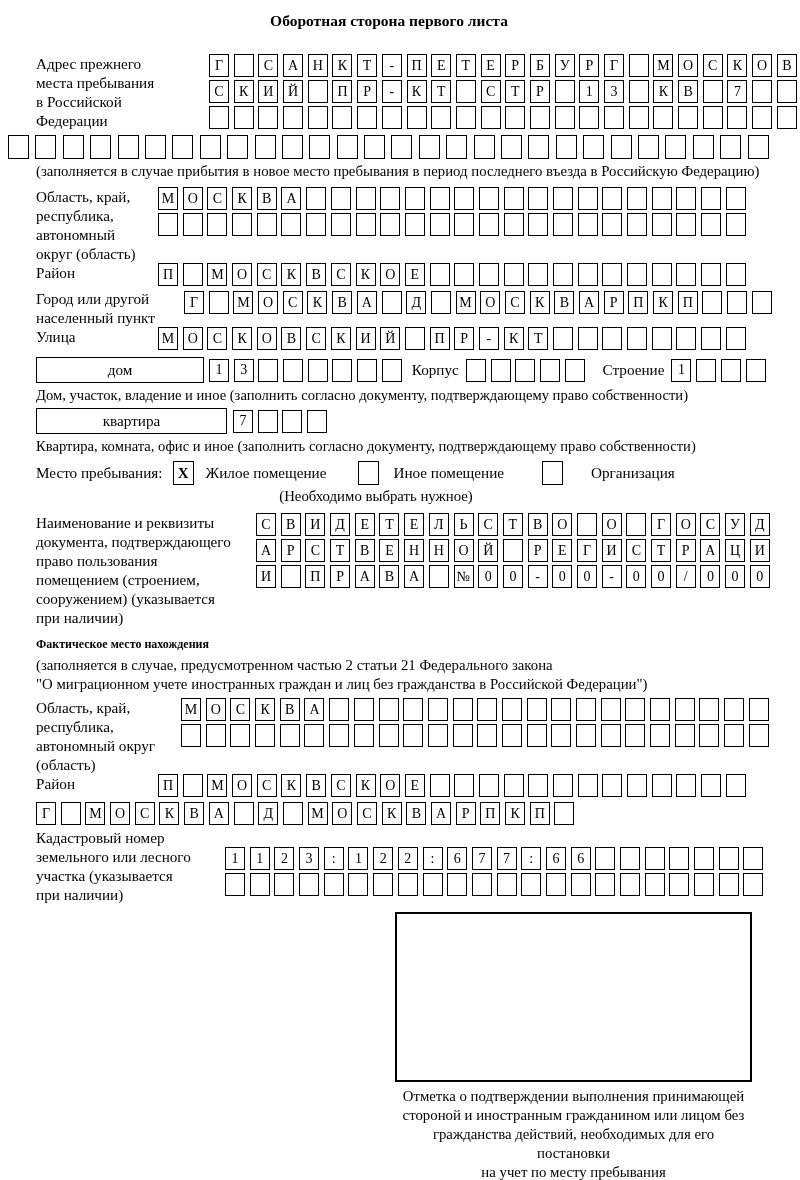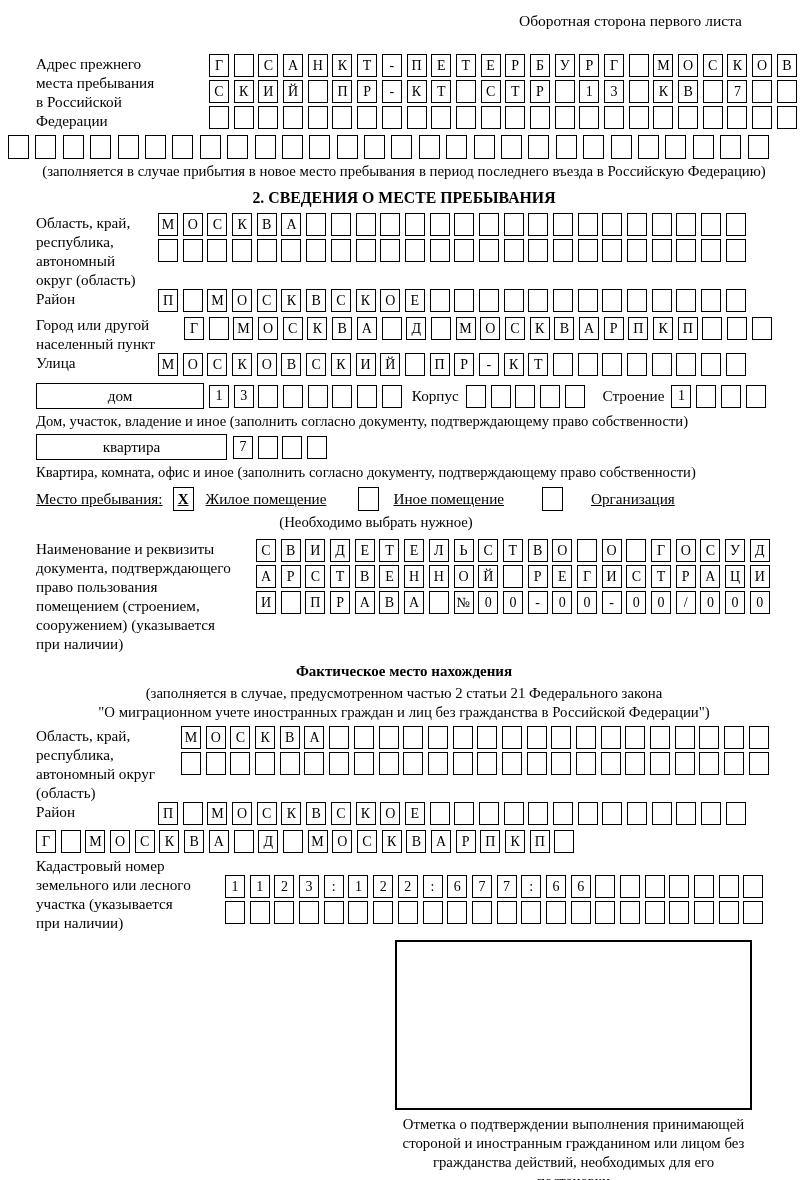--- a/index.html
+++ b/index.html
@@ -2,22 +2,22 @@
 <html><head>
 <meta charset="utf-8">
 <style>
   html,body{margin:0;padding:0;background:#fff;}
   body{
     width:800px;height:1180px;
     font-family:"Liberation Serif", serif;
     color:#000;overflow:hidden;
   }
   .page{position:relative;width:800px;height:1180px;padding:0 28px 0 36px;box-sizing:border-box;}
-  .hdr{margin-top:12px;text-align:right;padding-right:30px;font-size:15.5px;}
-  .center{text-align:center;}
+  .hdr{margin-top:12px;text-align:center;padding-right:30px;font-size:15.5px;font-weight:bold;}
+  .center{}
   .bold{font-weight:bold;}
 
   .field{display:flex;align-items:flex-start;}
   .lbl{font-size:15.2px;line-height:19px;white-space:pre-line;flex:0 0 auto;}
   .rows{flex:0 0 auto;}
 
   .cellrow{display:flex;gap:4.7px;margin-bottom:3px;}
   .cell{
     box-sizing:border-box;flex:0 0 auto;
     width:20px;height:23px;border:1.6px solid #000;
@@ -36,31 +36,31 @@
 
   .domrow{display:flex;align-items:center;margin-top:4px;}
   .wbox{
     box-sizing:border-box;height:26px;border:1.7px solid #000;
     display:flex;align-items:center;justify-content:center;font-size:15.2px;
   }
   .inlbl{font-size:15.2px;margin:0 7px 0 10px;}
   .domrow .cellrow{margin-bottom:0;}
   .caption{font-size:14.6px;margin-top:4px;}
 
-  .chkrow{display:flex;align-items:center;margin-top:6px;text-decoration:underline;}
+  .chkrow{display:flex;align-items:center;margin-top:6px;}
   .chk{
     box-sizing:border-box;width:21px;height:24px;border:1.8px solid #000;
     display:inline-flex;align-items:center;justify-content:center;
     font-size:15px;font-weight:bold;flex:0 0 auto;
   }
   .chklbl{font-size:15.2px;}
   .subnote{font-size:14.8px;margin-top:3px;margin-left:175px;width:330px;text-align:center;}
 
   .f-doc{margin-top:8px;}
-  .facttitle{margin-top:10px;font-size:15px;}
+  .facttitle{margin-top:10px;font-size:12px;}
   .factnote{margin-top:4px;}
 
   .kadrows{margin-top:19px;}
 
   .stampbox{
     box-sizing:border-box;margin-left:359px;margin-top:8px;
     width:357px;height:170px;border:2px solid #000;background:#fff;
   }
   .stampcap{
     margin-left:359px;margin-top:5px;width:357px;
@@ -185,21 +185,20 @@
       <span class="cell"></span>
       <span class="cell"></span>
       <span class="cell"></span>
       <span class="cell"></span>
       <span class="cell"></span>
       <span class="cell"></span>
       <span class="cell"></span>
     </div>
   <div class="note center">(заполняется в случае прибытия в новое место пребывания в период последнего въезда в Российскую Федерацию)</div>
 
-  <div class="h2 center bold">2. СВЕДЕНИЯ О МЕСТЕ ПРЕБЫВАНИЯ</div>
 
   <div class="field f-oblast">
     <div class="lbl" style="width:122px">Область, край,
 республика,
 автономный
 округ (область)</div>
     <div class="rows">
       <div class="cellrow">
           <span class="cell">М</span>
           <span class="cell">О</span>

